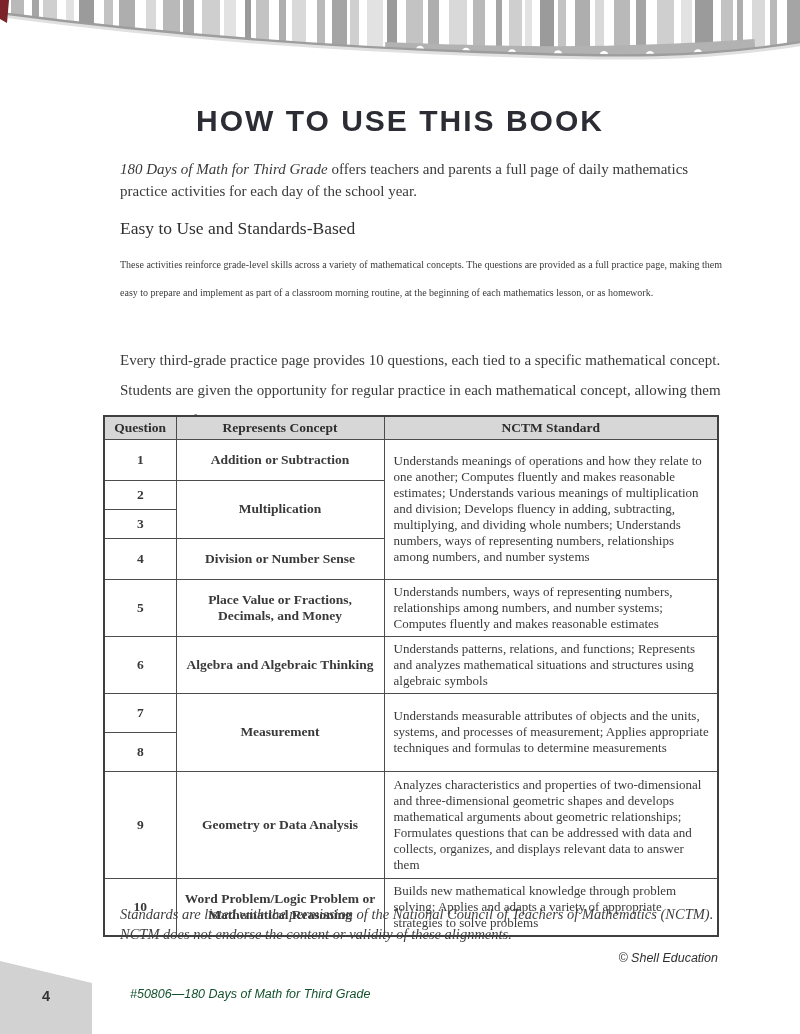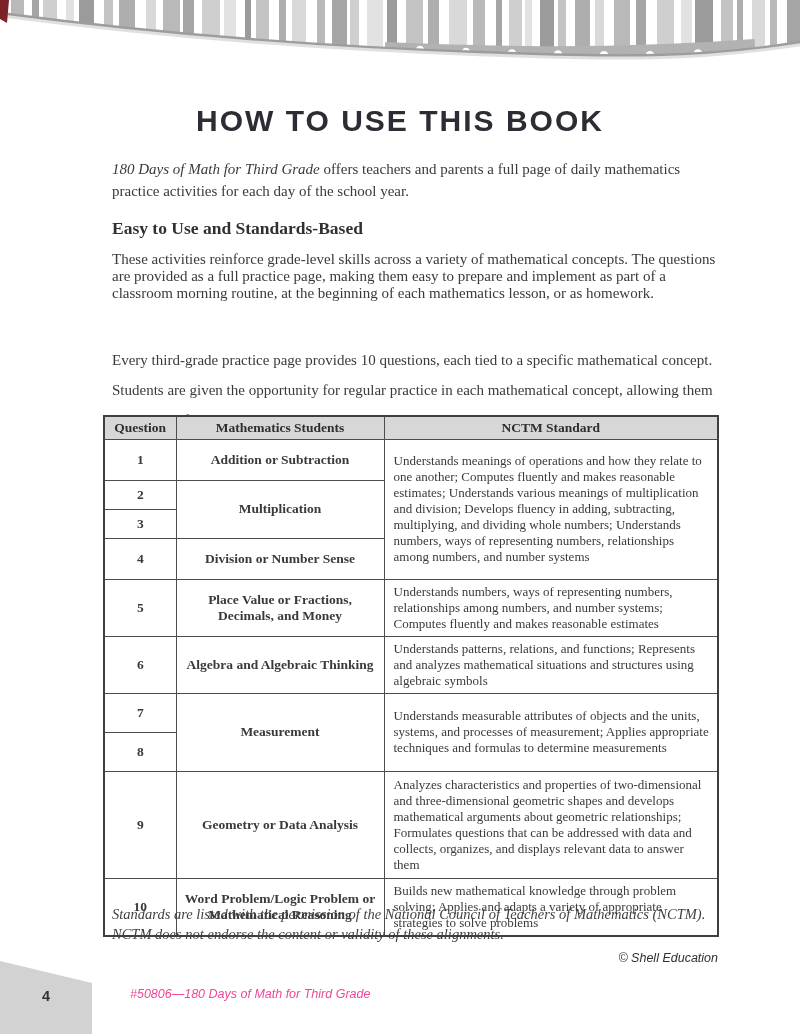--- a/index.html
+++ b/index.html
@@ -2,42 +2,42 @@
 <html style="--header-bg: #d7d7d7; --tab-gray: #d2d2d2; --title-color: #2c2c34;"><head>
 <meta charset="utf-8">
 <style>
   html,body{margin:0;padding:0;background:#ffffff;}
   .page{position:relative;width:800px;height:1034px;background:#fff;overflow:hidden;
         font-family:"Liberation Serif", serif;color:#3a3a3a;}
   .deco{position:absolute;top:0;left:0;display:block;}
   .title{position:absolute;top:104px;left:0;width:800px;text-align:center;margin:0;
          font-family:"Liberation Sans", sans-serif;font-weight:800;font-size:30px;
          letter-spacing:2px;color:var(--title-color,#2c2c34);}
-  .block{position:absolute;left:112px;width:614px;margin:0;}
+  .block{position:absolute;left:120px;width:614px;margin:0;}
   .intro{top:158px;font-size:15px;line-height:22px;}
   .intro .it{font-style:italic;}
-  .section-h{top:218px;font-size:17.5px;font-weight:bold;color:#303030;}
-  .para1{top:251px;font-size:15px;line-height:17px;}
+  .section-h{top:218px;font-size:17.5px;font-weight:normal;color:#303030;}
+  .para1{top:251px;font-size:10px;line-height:28px;}
   .para2{top:345px;font-size:15px;line-height:30px;}
   table.std{position:absolute;left:103px;top:415px;width:614px;border-collapse:collapse;
             table-layout:fixed;border:2px solid #3f3f3f;}
   table.std col.c-q{width:72px;} table.std col.c-c{width:208px;} table.std col.c-s{width:334px;}
   table.std th, table.std td{border:1.5px solid #4c4c4c;vertical-align:middle;}
   table.std th{background:var(--header-bg,#d7d7d7);font-size:13.5px;font-weight:bold;
                color:#2e2e2e;padding:2px 8px;}
   td.qcell{font-size:13.5px;font-weight:bold;text-align:center;}
   td.ccell{font-size:13.5px;font-weight:bold;text-align:center;line-height:16px;padding:12px 6px;}
   td.scell{font-size:13px;line-height:16px;text-align:left;padding:4px 8px 4px 9px;}
   .note{top:905px;font-style:italic;font-size:14.5px;line-height:19.5px;color:#3f3f3f;}
   .foot-tab{position:absolute;left:0;top:961px;width:92px;height:73px;background:var(--tab-gray,#d2d2d2);
             clip-path:polygon(0 0,100% 30%,100% 100%,0 100%);}
   .foot-num{position:absolute;left:0;top:988px;width:92px;text-align:center;
             font-family:"Liberation Sans", sans-serif;font-size:14.5px;font-weight:bold;color:#333;}
   .foot-id{position:absolute;left:130px;top:987px;font-family:"Liberation Sans", sans-serif;
-           font-style:italic;font-size:12.5px;color:#ec4899;}
+           font-style:italic;font-size:12.5px;color:#14532d;}
   .foot-pub{position:absolute;right:82px;top:951px;font-family:"Liberation Sans", sans-serif;
             font-style:italic;font-size:12.5px;color:#2f2f2f;}
 </style>
 </head>
 <body>
 
 <div class="page">
 
   <svg class="deco" width="800" height="120" viewBox="0 0 800 120">
     <defs>
@@ -116,21 +116,21 @@
 
   <table class="std">
     <colgroup>
         <col class="c-q">
         <col class="c-c">
         <col class="c-s">
       </colgroup>
     <tbody>
         <tr style="height:23px">
       <th>Question</th>
-      <th>Mathematics Students</th>
+      <th>Represents Concept</th>
       <th>NCTM Standard</th>
     </tr>
     <tr style="height:26px">
       <td class="qcell">1</td>
       <td class="ccell">Addition or Subtraction</td>
       <td class="scell" rowspan="4">Understands meanings of operations and how they relate to one another; Computes fluently and makes reasonable estimates; Understands various meanings of multiplication and division; Develops fluency in adding, subtracting, multiplying, and dividing whole numbers; Understands numbers, ways of representing numbers, relationships among numbers, and number systems</td>
     </tr>
     <tr style="height:29px">
       <td class="qcell">2</td>
       <td class="ccell" rowspan="2">Multiplication</td>

